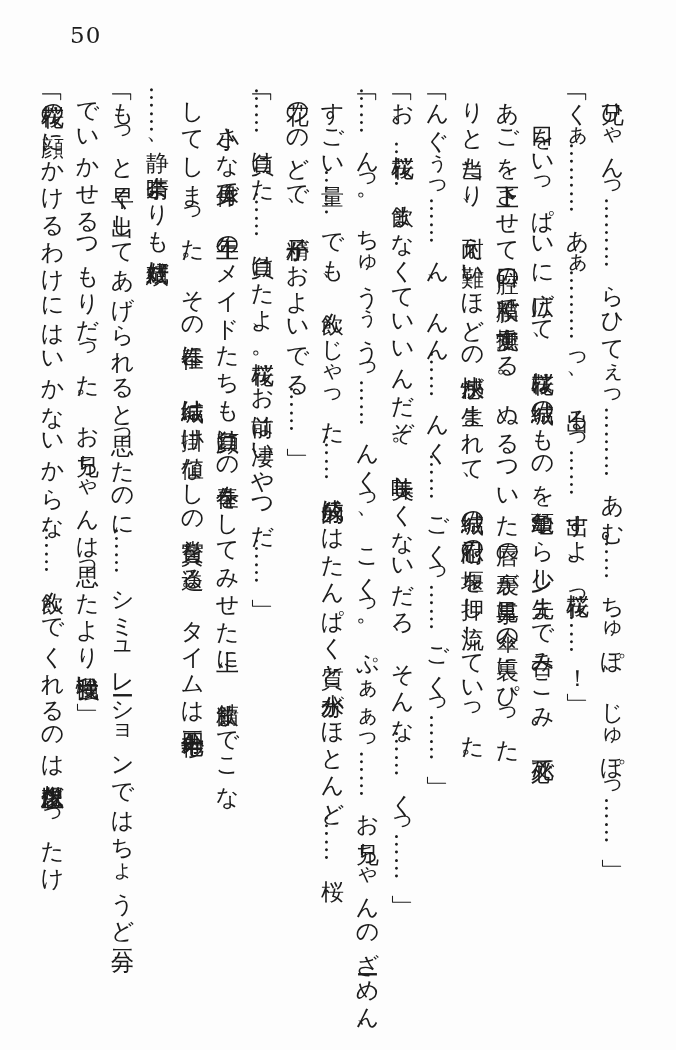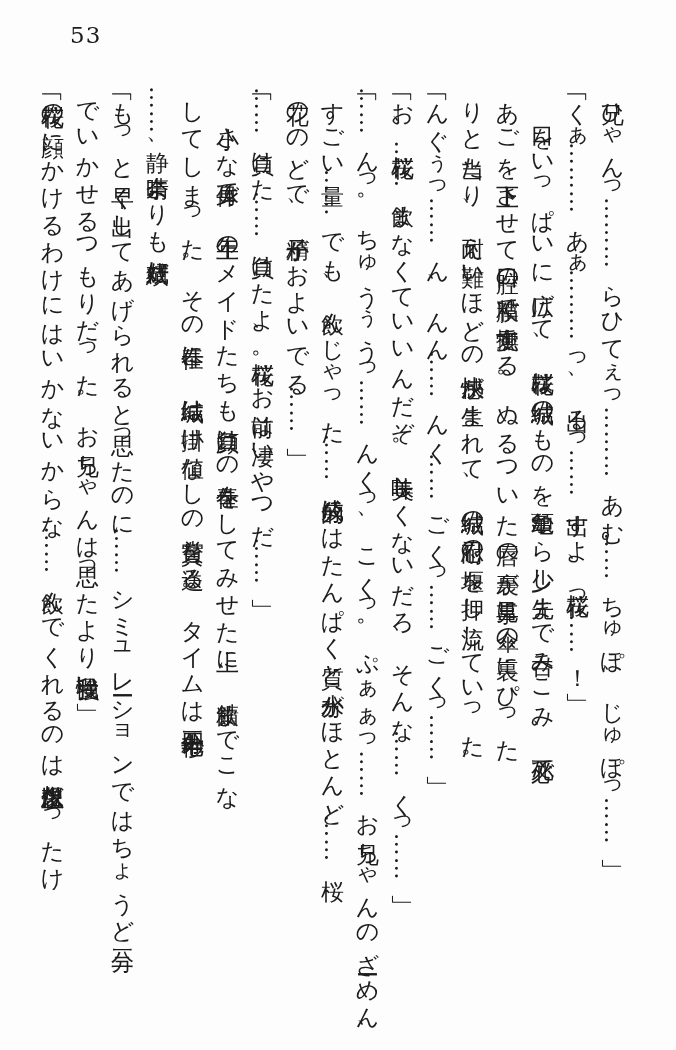--- a/index.html
+++ b/index.html
@@ -44,21 +44,21 @@
     font-size: 23px;
     line-height: 35px;      
     letter-spacing: 1px;    
     white-space: nowrap;
   }
 </style>
 </head>
 <body>
 
 <div class="page">
-  <div class="page-number">53</div>
+  <div class="page-number">50</div>
   <div class="text-block" id="text-block">
       <p class="line">兄ひゃんっ………らひてぇっ………あむ……ちゅぽ、じゅぽっ……」</p>
       <p class="line">「くぁ………あぁ………っ、出るっ……出すよ、桜花っ……！」</p>
       <p class="line">　口をいっぱいに広げて、桜花は結城のものを亀頭から少し先まで呑みこみ、必死で</p>
       <p class="line">あごを上下させて口腔の粘膜で愛撫する。ぬるついた唇の裏が見事に傘の裏にぴった</p>
       <p class="line">りと当たり、耐え難いほどの快感が生まれて、結城の忍耐の堰を押し流していった。</p>
       <p class="line">「んぐぅっ……ん、んん……んく……ごくっ……ごくっ……」</p>
       <p class="line">「お、桜花……飲まなくていいんだぞ。美味しくないだろ、そんな……くっ……」</p>
       <p class="line">「……んっ。ちゅうぅうっ……んくっ、こくっ。ぷぁぁっ……お兄ちゃんのざーめん、</p>
       <p class="line">すごい量……でも、飲んじゃった……成分的にはたんぱく質と水分がほとんど……桜</p>

